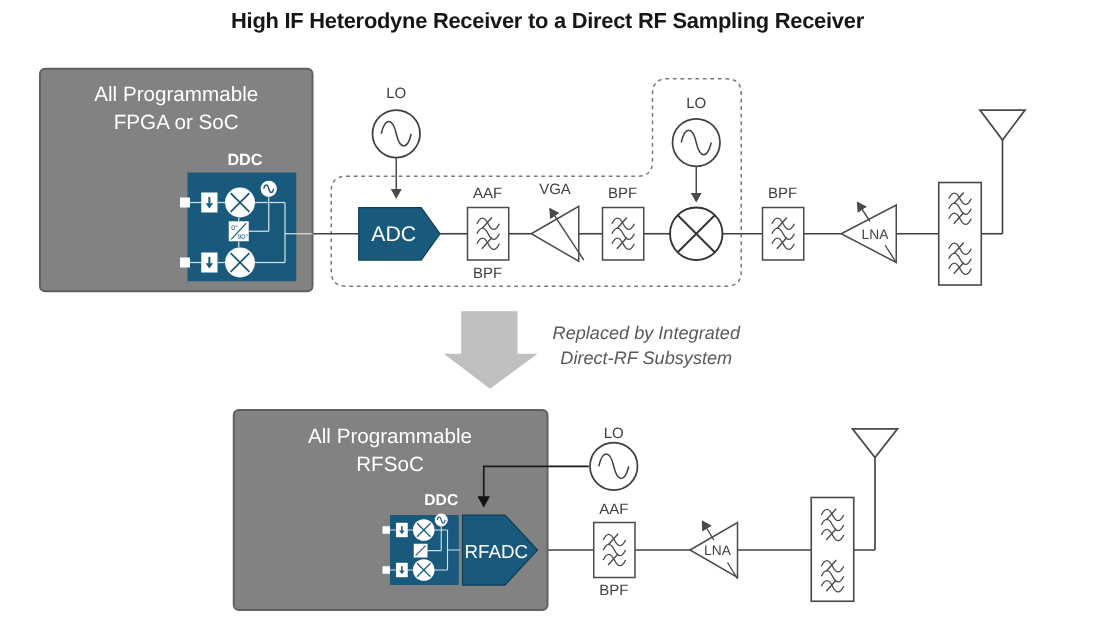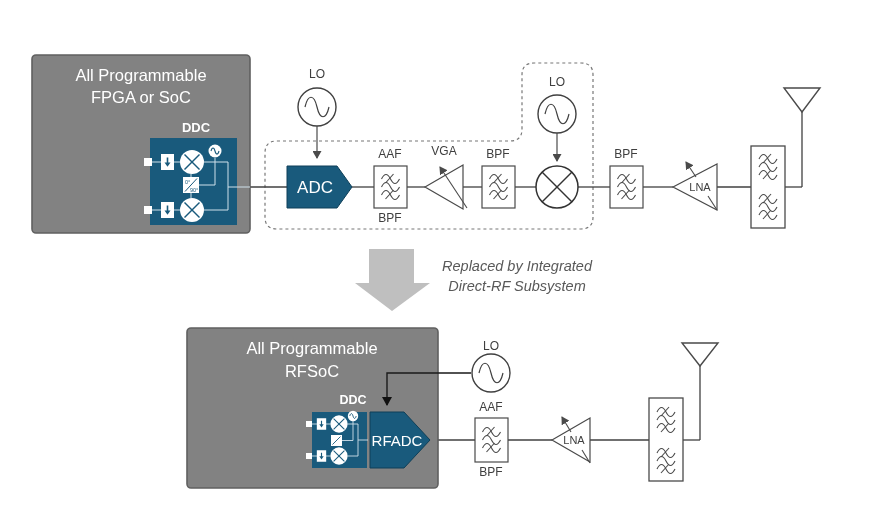--- a/index.html
+++ b/index.html
@@ -10,20 +10,21 @@
   svg{position:absolute;top:0;left:0;font-family:"Liberation Sans",sans-serif;}
   .lbl{fill:#3f3f3f;font-size:12px;}
   .lbl-sm{fill:#3f3f3f;font-size:11px;}
   .wlbl{fill:#ffffff;}
   .itext{fill:#595959;font-size:14.5px;font-style:italic;}
 </style>
 </head>
 <body>
 
 <div class="canvas">
+  <div class="title">High IF Heterodyne Receiver to a Direct RF Sampling Receiver</div>
 
   <svg width="876" height="510" viewBox="0 0 876 510">
     <defs>
       <marker id="arrGray" orient="auto" markerUnits="userSpaceOnUse" markerWidth="9" markerHeight="9" refX="7" refY="4.5">
         <path d="M0,0 L8,4.5 L0,9 z" fill="#4a4a4a"></path>
       </marker>
       <marker id="arrBlack" orient="auto" markerUnits="userSpaceOnUse" markerWidth="10" markerHeight="10" refX="8" refY="5">
         <path d="M0,0 L9,5 L0,10 z" fill="#111"></path>
       </marker>
 

